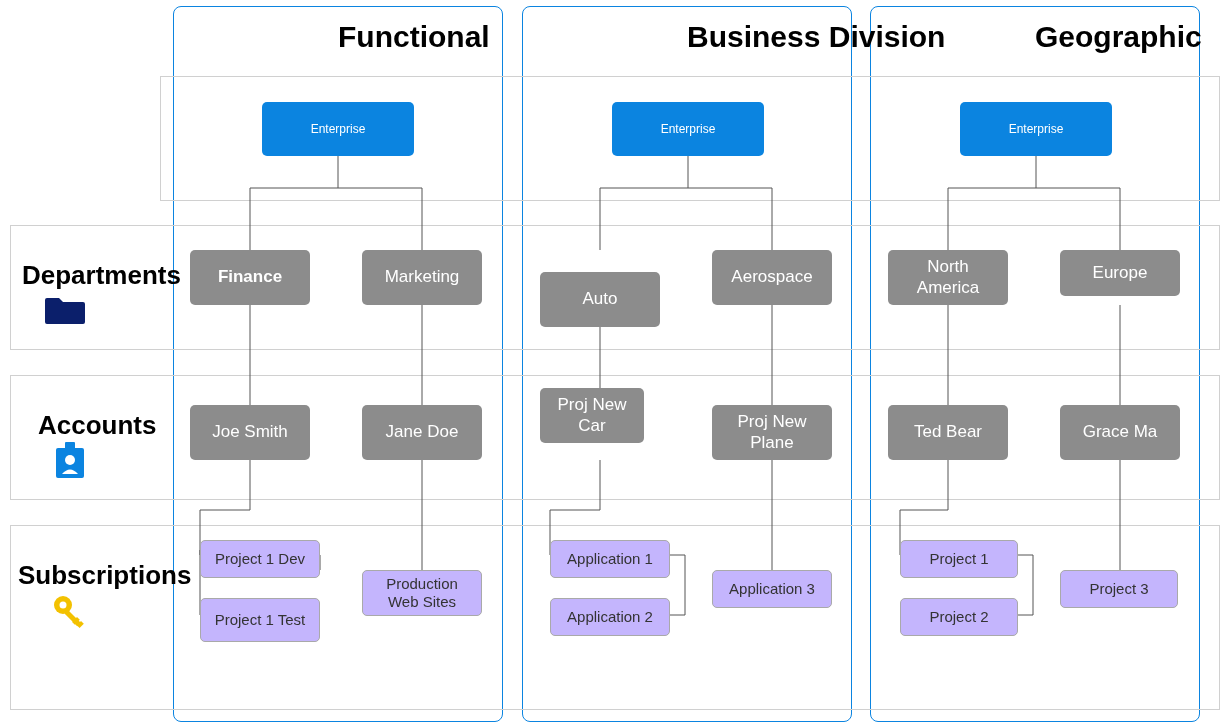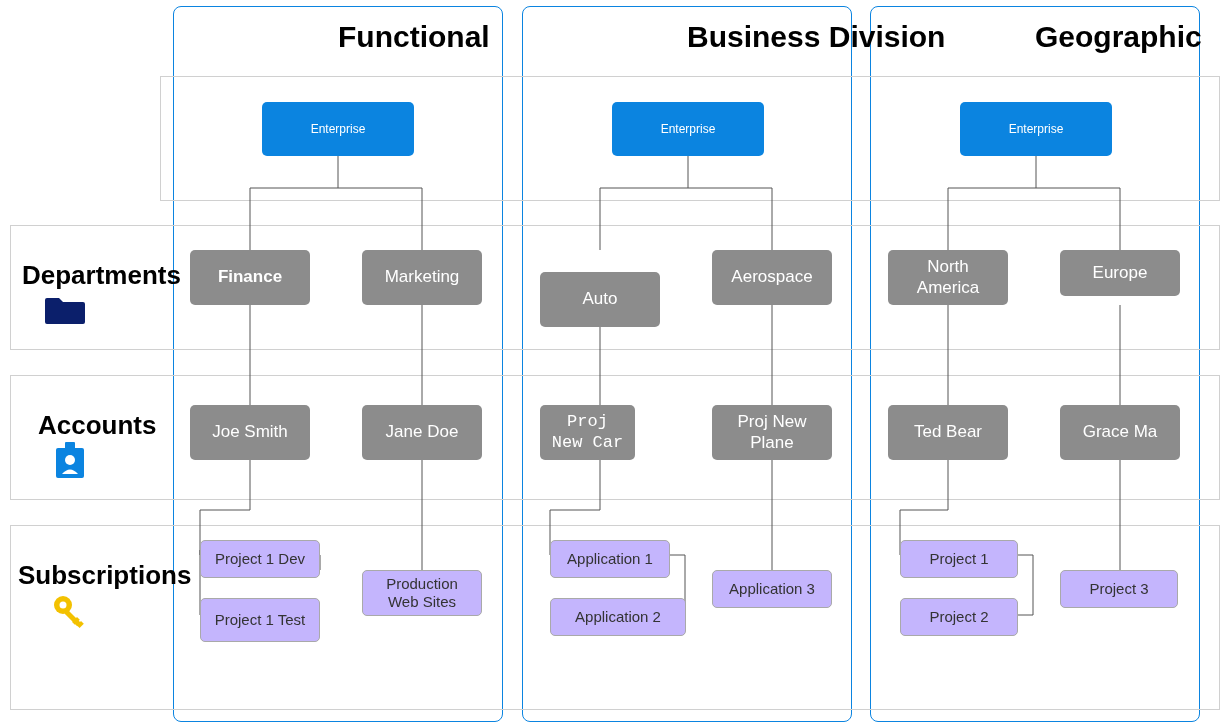--- a/index.html
+++ b/index.html
@@ -178,25 +178,25 @@
 
 <div class="node light" style="left:200px; top:540px; width:120px; height:38px;">Project 1 Dev</div>
 <div class="node light" style="left:200px; top:598px; width:120px; height:44px;">Project 1 Test</div>
 <div class="node light" style="left:362px; top:570px; width:120px; height:46px;">Production Web Sites</div>
 
 <div class="node blue" style="left:612px; top:102px; width:152px; height:54px;">Enterprise</div>
 
 <div class="node gray" style="left:540px; top:250px; width:120px; height:55px;margin-top:22px;">Auto</div>
 <div class="node gray" style="left:712px; top:250px; width:120px; height:55px;">Aerospace</div>
 
-<div class="node gray" style="left:540px; top:405px; width:95px; height:55px;font-family:Liberation Mono, monospace;">Proj New Car</div>
+<div class="node gray" style="left:540px; top:388px; width:104px; height:55px;">Proj New Car</div>
 <div class="node gray" style="left:712px; top:405px; width:120px; height:55px;">Proj New Plane</div>
 
 <div class="node light" style="left:550px; top:540px; width:120px; height:38px;">Application 1</div>
-<div class="node light" style="left:550px; top:598px; width:136px; height:38px;">Application 2</div>
+<div class="node light" style="left:550px; top:598px; width:120px; height:38px;">Application 2</div>
 <div class="node light" style="left:712px; top:570px; width:120px; height:38px;">Application 3</div>
 
 <div class="node blue" style="left:960px; top:102px; width:152px; height:54px;">Enterprise</div>
 
 <div class="node gray" style="left:888px; top:250px; width:120px; height:55px;">North America</div>
 <div class="node gray" style="left:1060px; top:250px; width:120px; height:46px;">Europe</div>
 
 <div class="node gray" style="left:888px; top:405px; width:120px; height:55px;">Ted Bear</div>
 <div class="node gray" style="left:1060px; top:405px; width:120px; height:55px;">Grace Ma</div>
 

